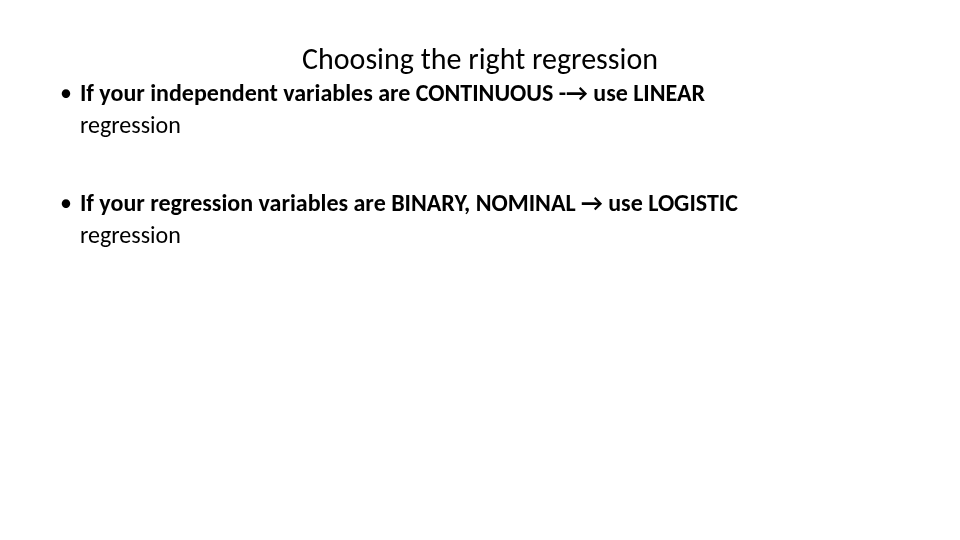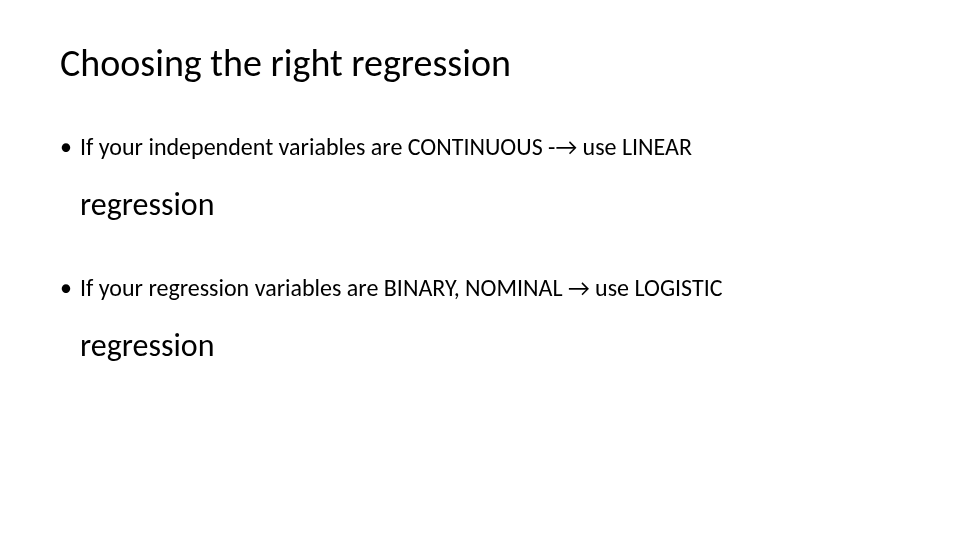--- a/index.html
+++ b/index.html
@@ -9,46 +9,46 @@
     }
     body {
       width: 960px;
       height: 540px;
       background: #ffffff;
       font-family: "Calibri", "Segoe UI", sans-serif;
       color: #000000;
       padding: 40px 60px;
     }
     .title {
-      font-size: 38px;
+      font-size: 30px;
       font-weight: 400;
-      margin-bottom: 45px;
       color: #000000;
+      text-align: center;
     }
     .bullet-block {
       margin-bottom: 45px;
     }
     .bullet-line {
       display: flex;
       align-items: flex-start;
       font-size: 24px;
       line-height: 1.35;
     }
     .bullet-dot {
       margin-right: 8px;
       flex-shrink: 0;
     }
     .bullet-text {
       flex: 1;
+      font-weight: bold;
     }
     .bullet-continuation {
-      font-size: 32px;
+      font-size: 24px;
       line-height: 1.35;
       padding-left: 20px;
-      margin-top: 20px;
     }
   </style>
 </head>
 <body>
 
 <h1 class="title">Choosing the right regression</h1>
 
 <div class="bullet-block">
   <div class="bullet-line">
     <span class="bullet-dot">•</span>

